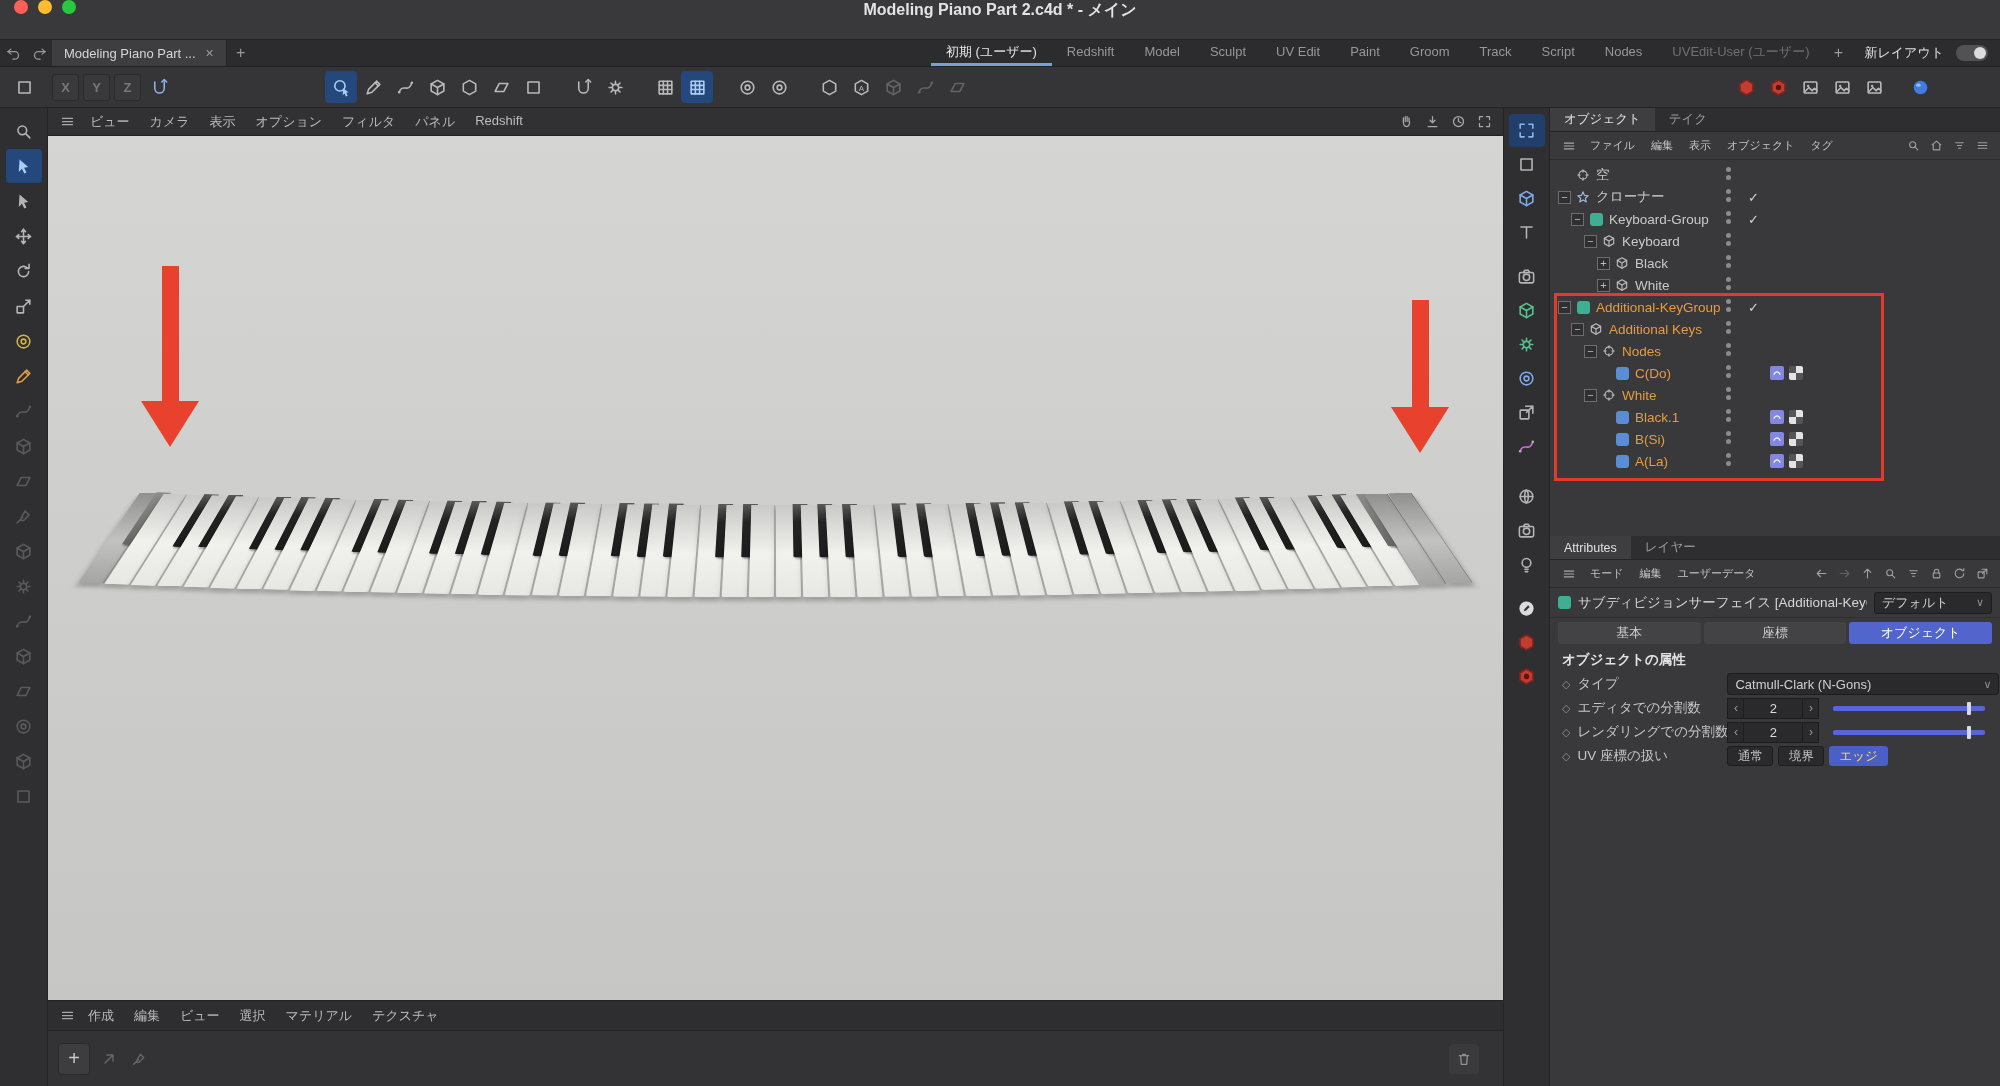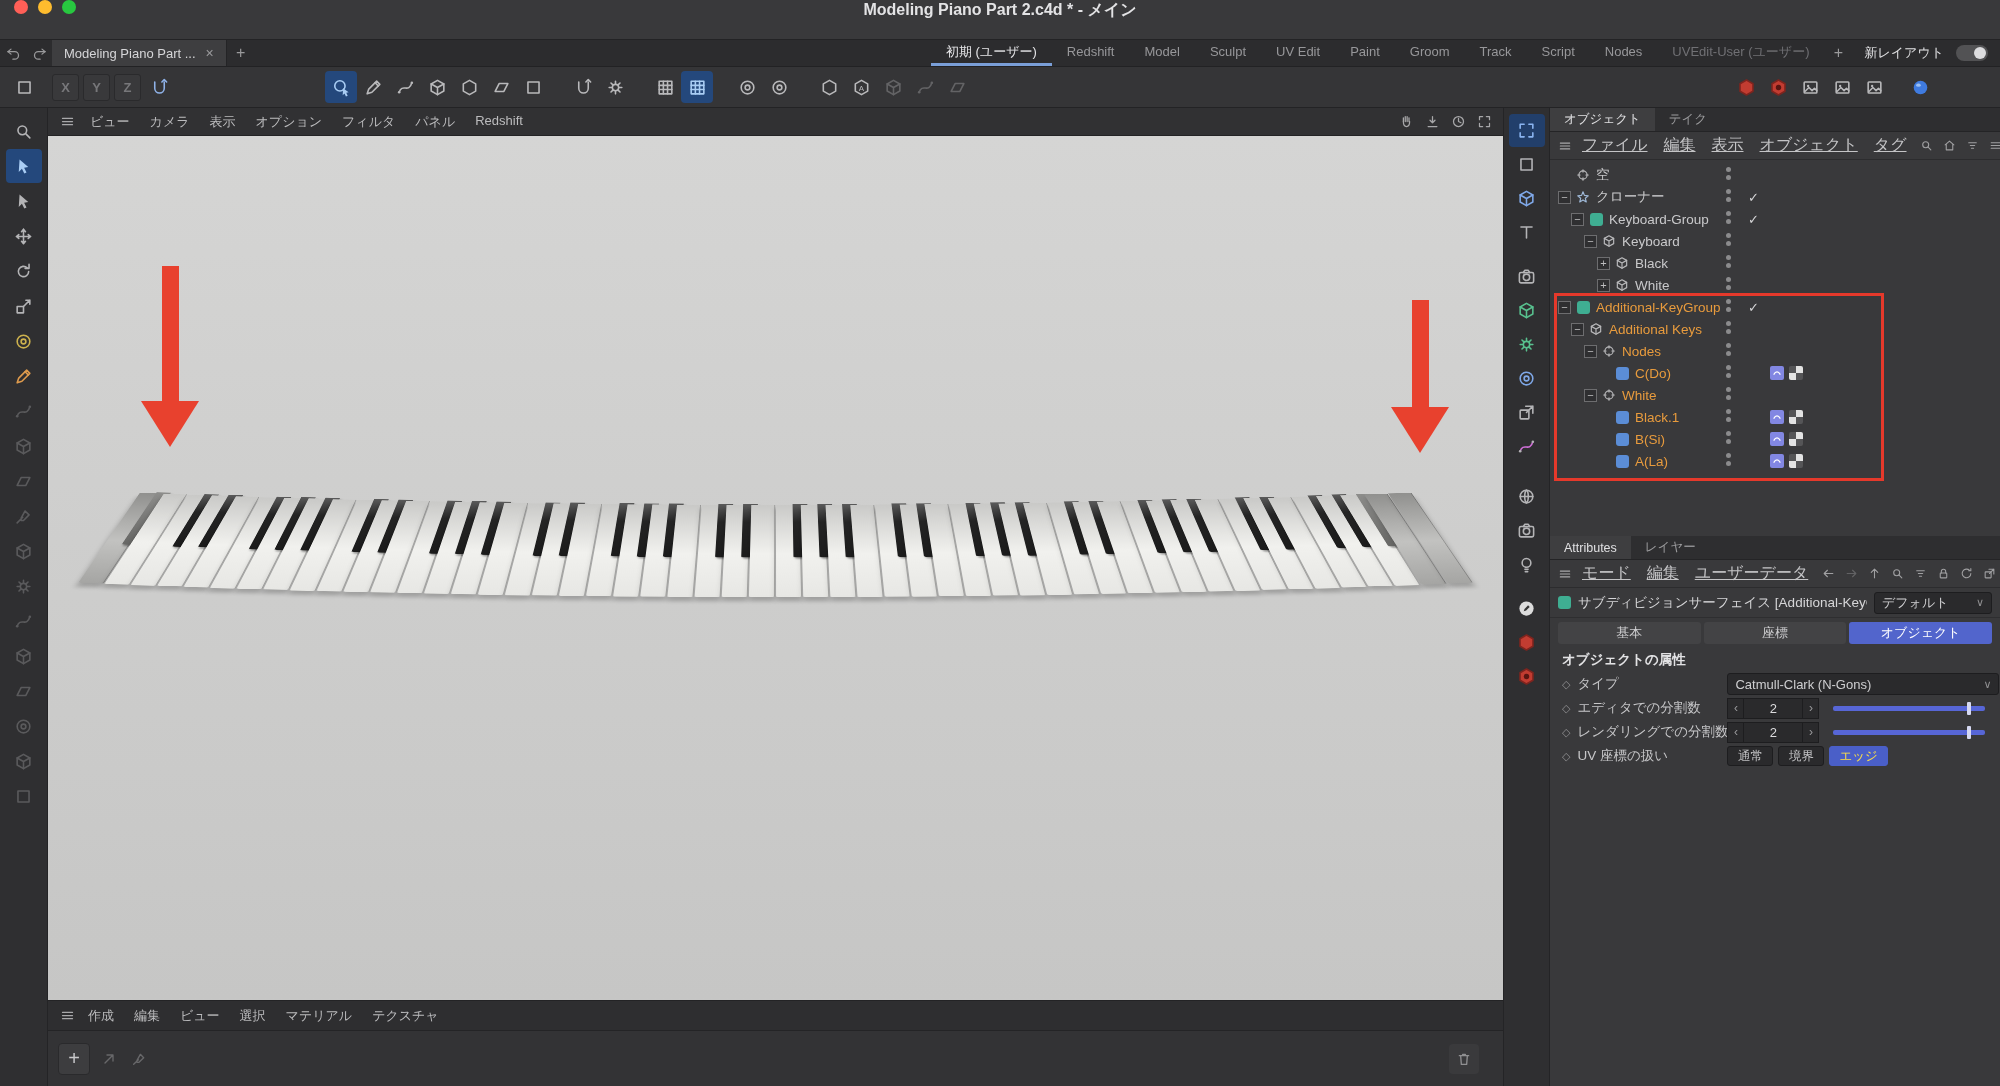--- a/index.html
+++ b/index.html
@@ -85,21 +85,21 @@
                display:flex;flex-direction:column;align-items:center;padding-top:6px;}
   .rsbtn{width:36px;height:33px;margin-bottom:1px;border-radius:4px;display:flex;align-items:center;justify-content:center;color:#b4b4b6;flex:0 0 auto;}
   .rsbtn.act{background:#223f6b;}
   .rgap{flex:0 0 auto;}
 
   
   .right-panel{width:450px;background:#39393b;display:flex;flex-direction:column;}
   .panel-tabs{display:flex;height:24px;background:#2e2e30;border-bottom:1px solid #242426;}
   .panel-tab{padding:0 14px;display:flex;align-items:center;font-size:12.5px;color:#9a9a9c;}
   .panel-tab.active{background:#3e3e40;color:#e0e0e2;}
-  .pmenu{height:28px;display:flex;align-items:center;gap:2px;padding:0 8px;font-size:16px;color:#c4c4c6;border-bottom:1px solid #2c2c2e;text-decoration:underline;}
+  .pmenu{height:28px;display:flex;align-items:center;gap:2px;padding:0 8px;font-size:11px;color:#c4c4c6;border-bottom:1px solid #2c2c2e;}
   .pmenu .menu-item{padding:0 8px;}
   .pmenu-icons{margin-left:auto;display:flex;gap:3px;}
   .pm-ic{width:20px;height:20px;display:flex;align-items:center;justify-content:center;color:#a0a0a2;}
 
   
   .om{height:428px;display:flex;flex-direction:column;position:relative;}
   .om-tree{flex:1;padding-top:4px;position:relative;overflow:hidden;}
   .om-row{position:relative;height:22px;display:flex;align-items:center;font-size:13.5px;}
   .om-exp{width:13px;height:13px;border:1px solid #6d6d6f;background:#2f2f31;color:#bdbdbf;font-size:11px;line-height:10px;
           display:flex;align-items:center;justify-content:center;margin-right:4px;flex:0 0 auto;}

